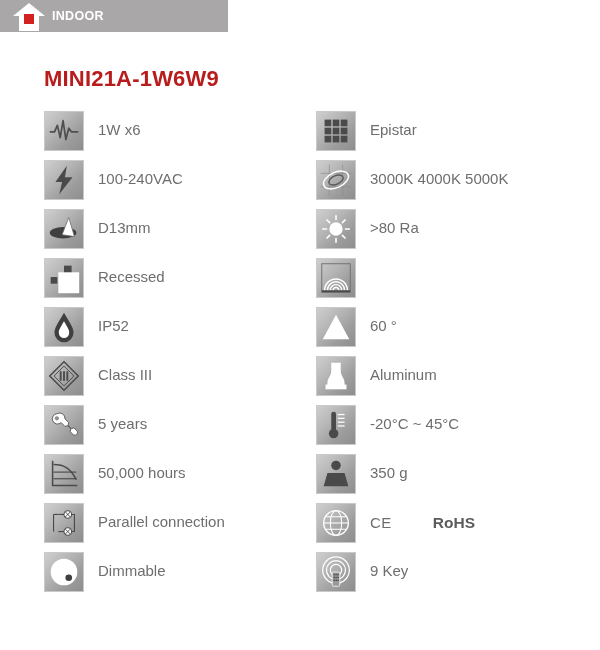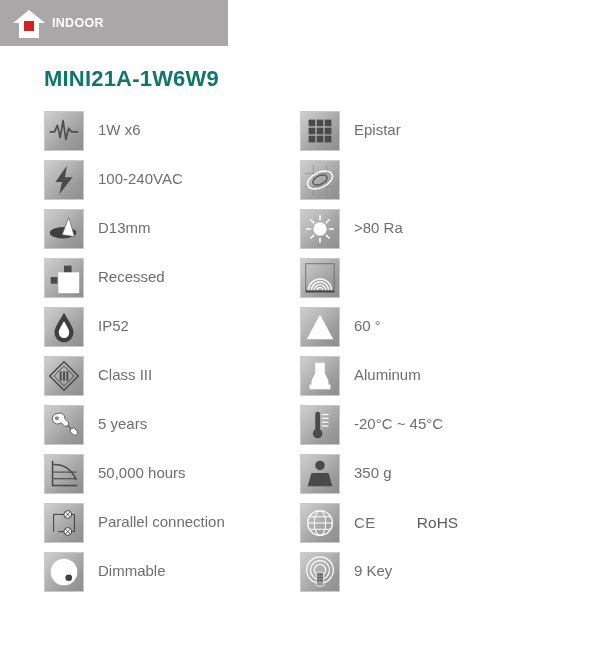--- a/index.html
+++ b/index.html
@@ -14,21 +14,21 @@
     overflow: hidden;
     position: relative;
   }
 
   
   .banner {
     position: absolute;
     left: 0;
     top: 0;
     width: 228px;
-    height: 46px;
+    height: 32px;
     background: #a9a7a7;
     display: flex;
     align-items: center;
   }
   .banner-house {
     width: 34px;
     height: 30px;
     margin-left: 12px;
     margin-top: 2px;
     position: relative;
@@ -43,38 +43,38 @@
     font-family: "Liberation Sans", sans-serif;
   }
 
   
   .product-title {
     position: absolute;
     left: 44px;
     top: 66px;
     font-size: 22px;
     font-weight: bold;
-    color: #0f766e;
+    color: #b91c1c;
     letter-spacing: 0.2px;
     white-space: nowrap;
   }
 
   
   .spec-grid {
     position: absolute;
     left: 0;
     top: 106px;
     width: 600px;
   }
   .spec-col {
     position: absolute;
     top: 0;
   }
   .spec-col.left  { left: 44px;  width: 270px; text-align: center; }
-  .spec-col.right { left: 300px; width: 284px; }
+  .spec-col.right { left: 316px; width: 284px; }
 
   .spec-row {
     height: 49px;
     display: flex;
     align-items: center;
   }
   .tile {
     width: 40px;
     height: 40px;
     flex: none;
@@ -98,21 +98,21 @@
     align-items: flex-end;
   }
   .ce-mark {
     font-size: 15px;
     color: #6e6e6e;
     letter-spacing: 0.5px;
   }
   .rohs-mark {
     margin-left: 11px;
     font-size: 15.5px;
-    font-weight: normal;
+    font-weight: bold;
     color: #5c5c5c;
     padding-left: 30px;
   }
 </style>
 </head>
 <body>
 
 <div class="banner">
   <div class="banner-house">
     <svg viewBox="0 0 34 30" xmlns="http://www.w3.org/2000/svg">
@@ -273,20 +273,21 @@
           <g stroke="#8d8d8d" stroke-width="0.7" fill="none">
             <line x1="4" y1="13" x2="36" y2="13"></line>
               <line x1="4" y1="27" x2="36" y2="27"></line>
             <line x1="13" y1="4" x2="13" y2="36"></line>
               <line x1="27" y1="4" x2="27" y2="36"></line>
           </g>
           <ellipse cx="20" cy="20" rx="14" ry="8" transform="rotate(-25 20 20)" fill="none" stroke="#ffffff" stroke-width="1.6"></ellipse>
           <ellipse cx="20" cy="20" rx="8" ry="4.5" transform="rotate(-25 20 20)" fill="none" stroke="#5a5a5a" stroke-width="1.4"></ellipse>
         </svg>
       </div>
+      <span class="spec-label">3000K 4000K 5000K</span>
     </div>
 
     <div class="spec-row">
       <div class="tile">
         <svg viewBox="0 0 40 40">
           <circle cx="20" cy="20" r="7" fill="#ffffff"></circle>
           <g stroke="#ffffff" stroke-width="1.7" stroke-linecap="round">
             <line x1="20" y1="6" x2="20" y2="10"></line>
               <line x1="20" y1="30" x2="20" y2="34"></line>
             <line x1="6" y1="20" x2="10" y2="20"></line>

